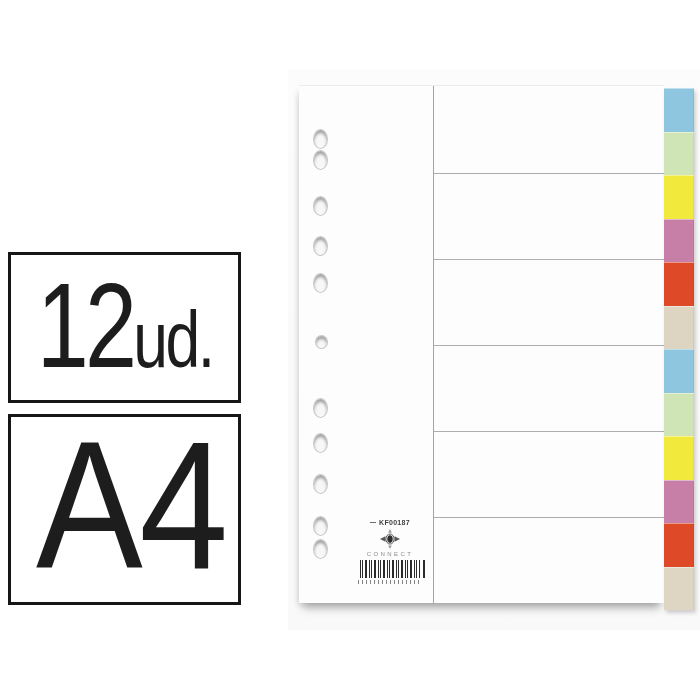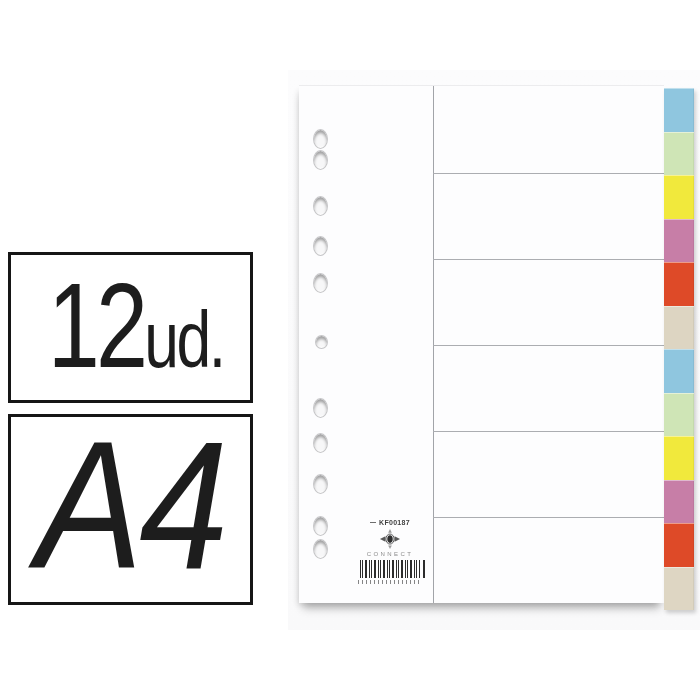--- a/index.html
+++ b/index.html
@@ -5,23 +5,23 @@
   html,body{margin:0;padding:0;background:#fff;}
   body{width:700px;height:700px;font-family:"Liberation Sans",sans-serif;}
   .stage{position:relative;width:700px;height:700px;background:#ffffff;overflow:hidden;}
 
   
   .photo-area{position:absolute;left:288px;top:70px;width:412px;height:560px;
     background:linear-gradient(180deg,#fcfcfd 0%,#f9f9fa 100%);}
 
   
   .badge{position:absolute;left:8px;width:227px;background:#ffffff;border:3px solid #161616;
-    display:flex;align-items:center;justify-content:flex-start;color:#1d1d1d;overflow:hidden;padding-left:12px;}
+    display:flex;align-items:center;justify-content:flex-end;color:#1d1d1d;overflow:hidden;}
   #badge-units{top:252px;height:145px;}
-  #badge-format{top:414px;height:185px;font-style:italic;}
+  #badge-format{top:414px;height:185px;}
   .squeeze{display:inline-block;transform:scaleX(.78);transform-origin:50% 50%;white-space:nowrap;margin-top:-6px;}
   .units-num{font-size:120px;line-height:1;letter-spacing:-5px;}
   .units-suf{font-size:80px;line-height:1;letter-spacing:-3px;}
   .format-text{display:inline-block;font-size:182px;line-height:1;letter-spacing:-4px;
     transform:scaleX(.88);transform-origin:50% 50%;margin-top:-10px;}
 
   
   .sheet{position:absolute;left:299px;top:85px;width:365px;height:517px;
     background:#fdfdfe;
     border-top:1px solid #ececee;

